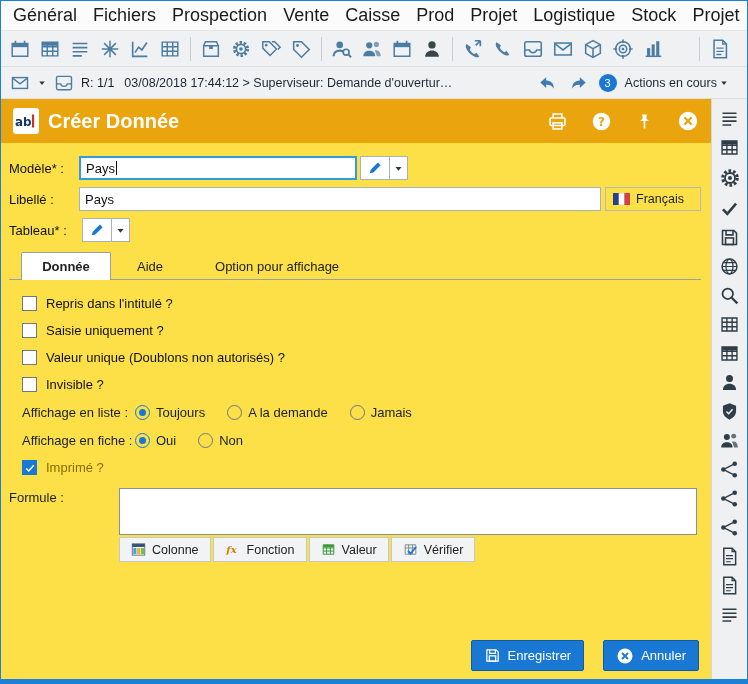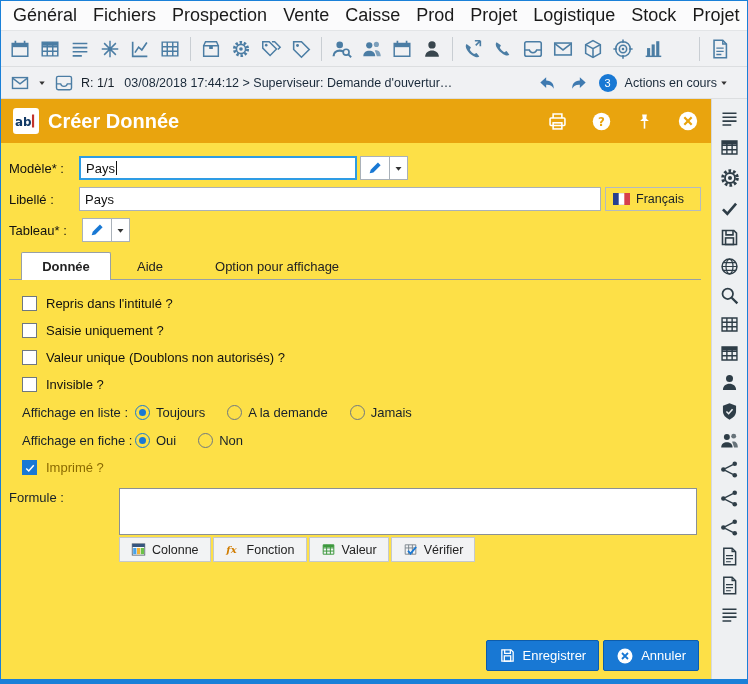--- a/index.html
+++ b/index.html
@@ -80,21 +80,21 @@
   .radio { width:15px; height:15px; border:1px solid #6f7880; border-radius:50%; position:relative; flex-shrink:0; }
   .radio.sel { border:1.5px solid #1878d4; }
   .radio.sel::after { content:""; position:absolute; left:50%; top:50%; width:7px; height:7px; margin:-3.5px 0 0 -3.5px; border-radius:50%; background:#1878d4; }
 
   .formula-row { display:flex; align-items:flex-start; margin-top:13px; }
   .flabel2 { width:110px; flex-shrink:0; padding-top:2px; }
   .formula-box { width:578px; height:47px; border:1px solid #8a9096; resize:none; font-family:"Liberation Sans",sans-serif; font-size:13px; padding:3px 5px; outline:none; }
   .fbtn-row { display:flex; margin:2px 0 0 110px; }
   .fbtn { height:25px; display:flex; align-items:center; gap:6px; padding:0 11px; background:#f2f3f4; border:1px solid #c5c9cc; font-size:12.5px; color:#222; cursor:pointer; margin-right:2px; }
 
-  .actions { position:absolute; right:12px; bottom:8px; display:flex; gap:4px; }
+  .actions { position:absolute; right:12px; bottom:8px; display:flex; gap:19px; }
   .btn-primary { height:31px; padding:0 12px; background:#1878d4; border:1px solid #0d5cab; border-radius:2px; color:#fff; font-size:13px; display:flex; align-items:center; gap:7px; cursor:pointer; }
 
   
   .sidebar { width:36px; background:#eef0f2; border-left:1px solid #d6d9dc; display:flex; flex-direction:column; align-items:center; padding-top:9px; gap:8px; flex-shrink:0; overflow:hidden; }
   .sb-ic { width:21px; height:21px; color:#2e3d47; cursor:pointer; flex-shrink:0; }
   .sb-ic.big { width:24px; height:24px; }
 
   .bottom-strip { height:4px; background:#1a80d8; flex-shrink:0; }
 
   svg { display:block; }

